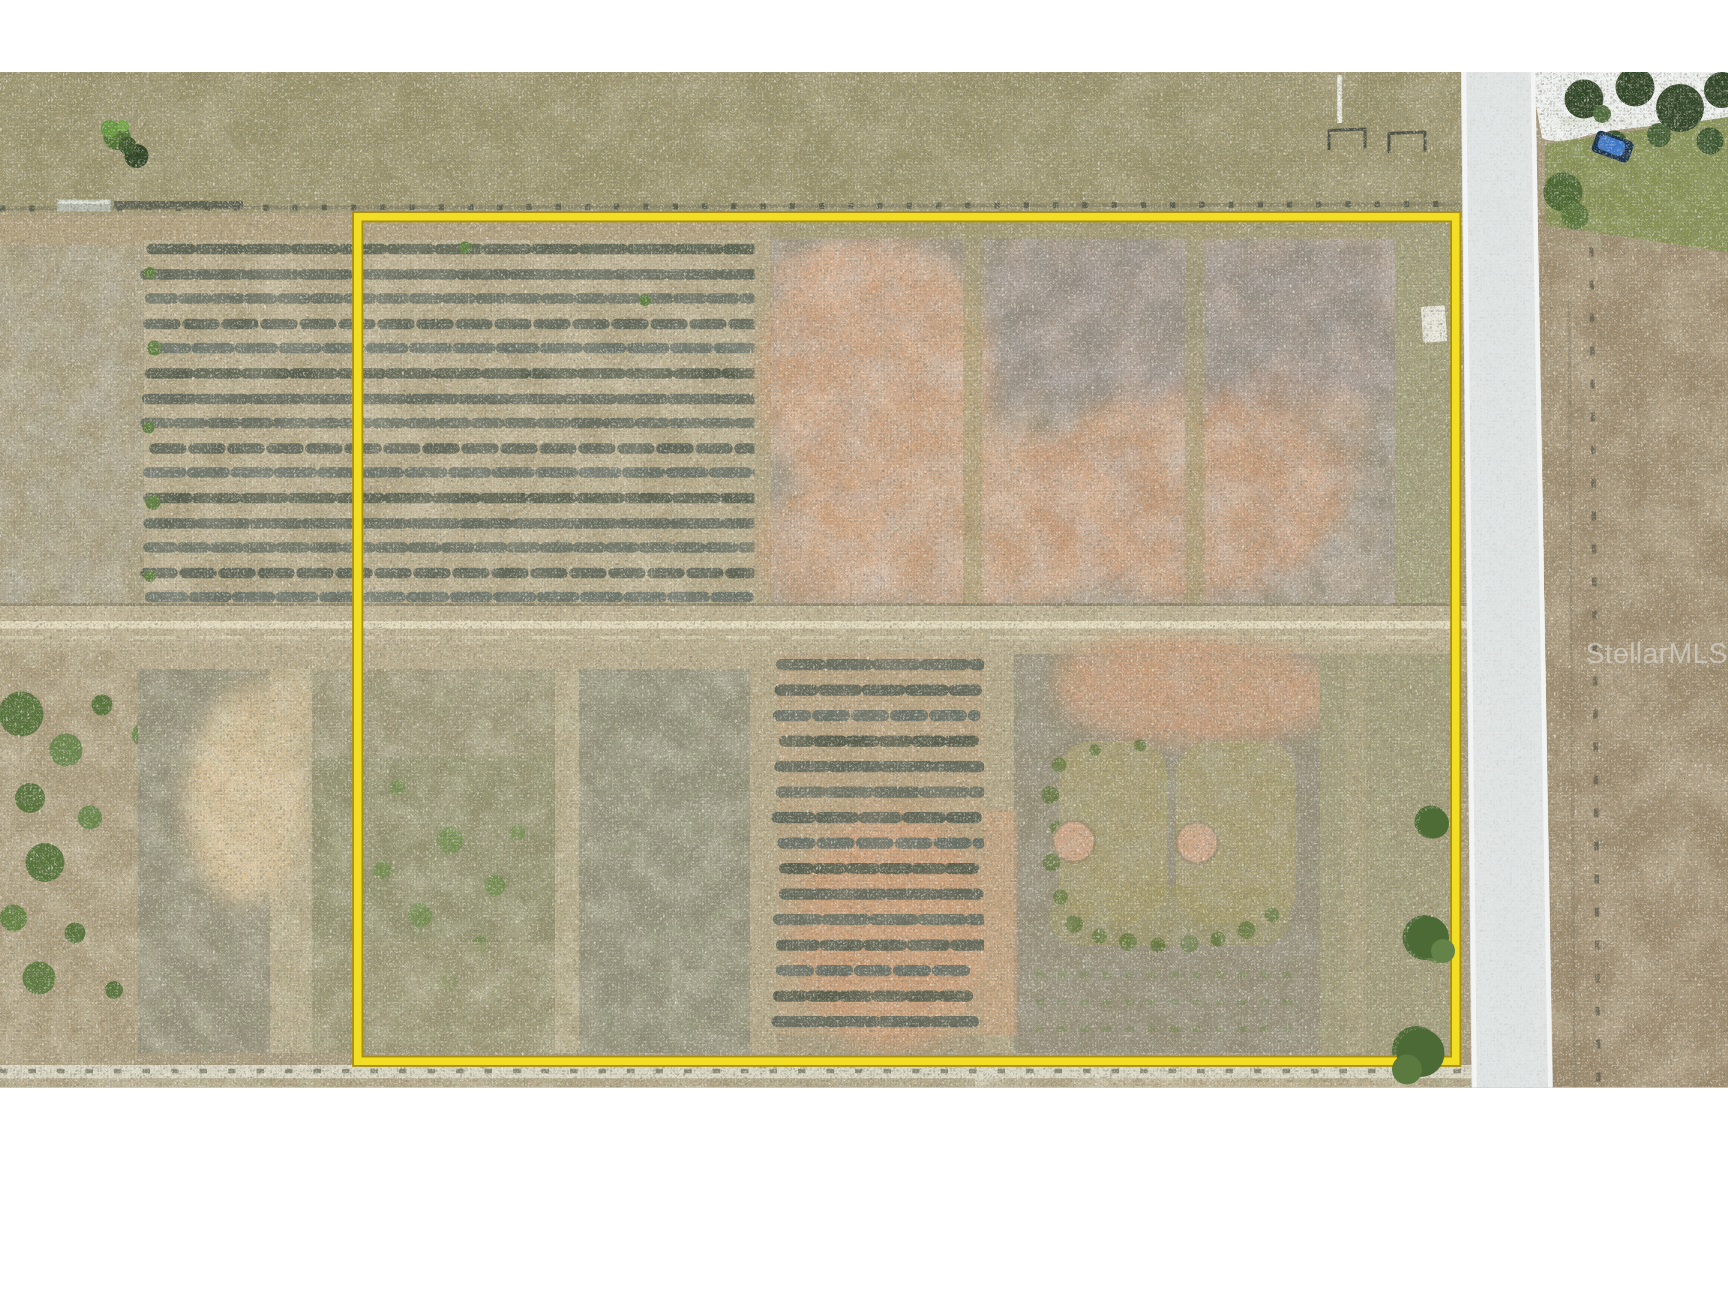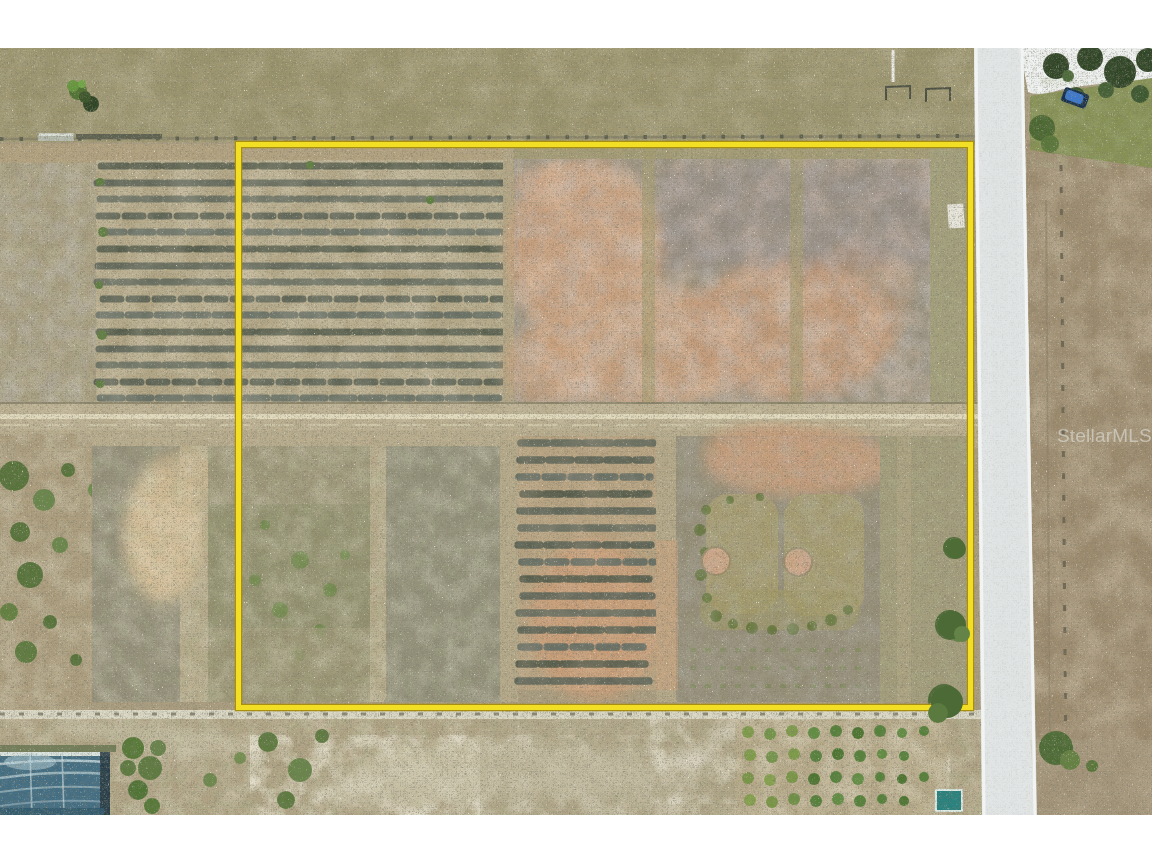--- a/index.html
+++ b/index.html
@@ -1,16 +1,16 @@
 <!DOCTYPE html>
 <html><head>
 <meta charset="utf-8">
 <style>
   html,body{margin:0;padding:0;background:#ffffff;}
-  .page{width:1152px;height:864px;position:relative;overflow:hidden;background:#3b82f6;
+  .page{width:1152px;height:725px;position:relative;overflow:hidden;background:#3b82f6;
         font-family:"Liberation Sans", sans-serif;}
 </style>
 </head>
 <body>
 <div class="page">
 <svg width="1152" height="864" viewBox="0 0 1152 864" xmlns="http://www.w3.org/2000/svg">
 <defs>
   <clipPath id="photo">
           <rect x="0" y="48" width="1152" height="767"></rect>
         </clipPath>

